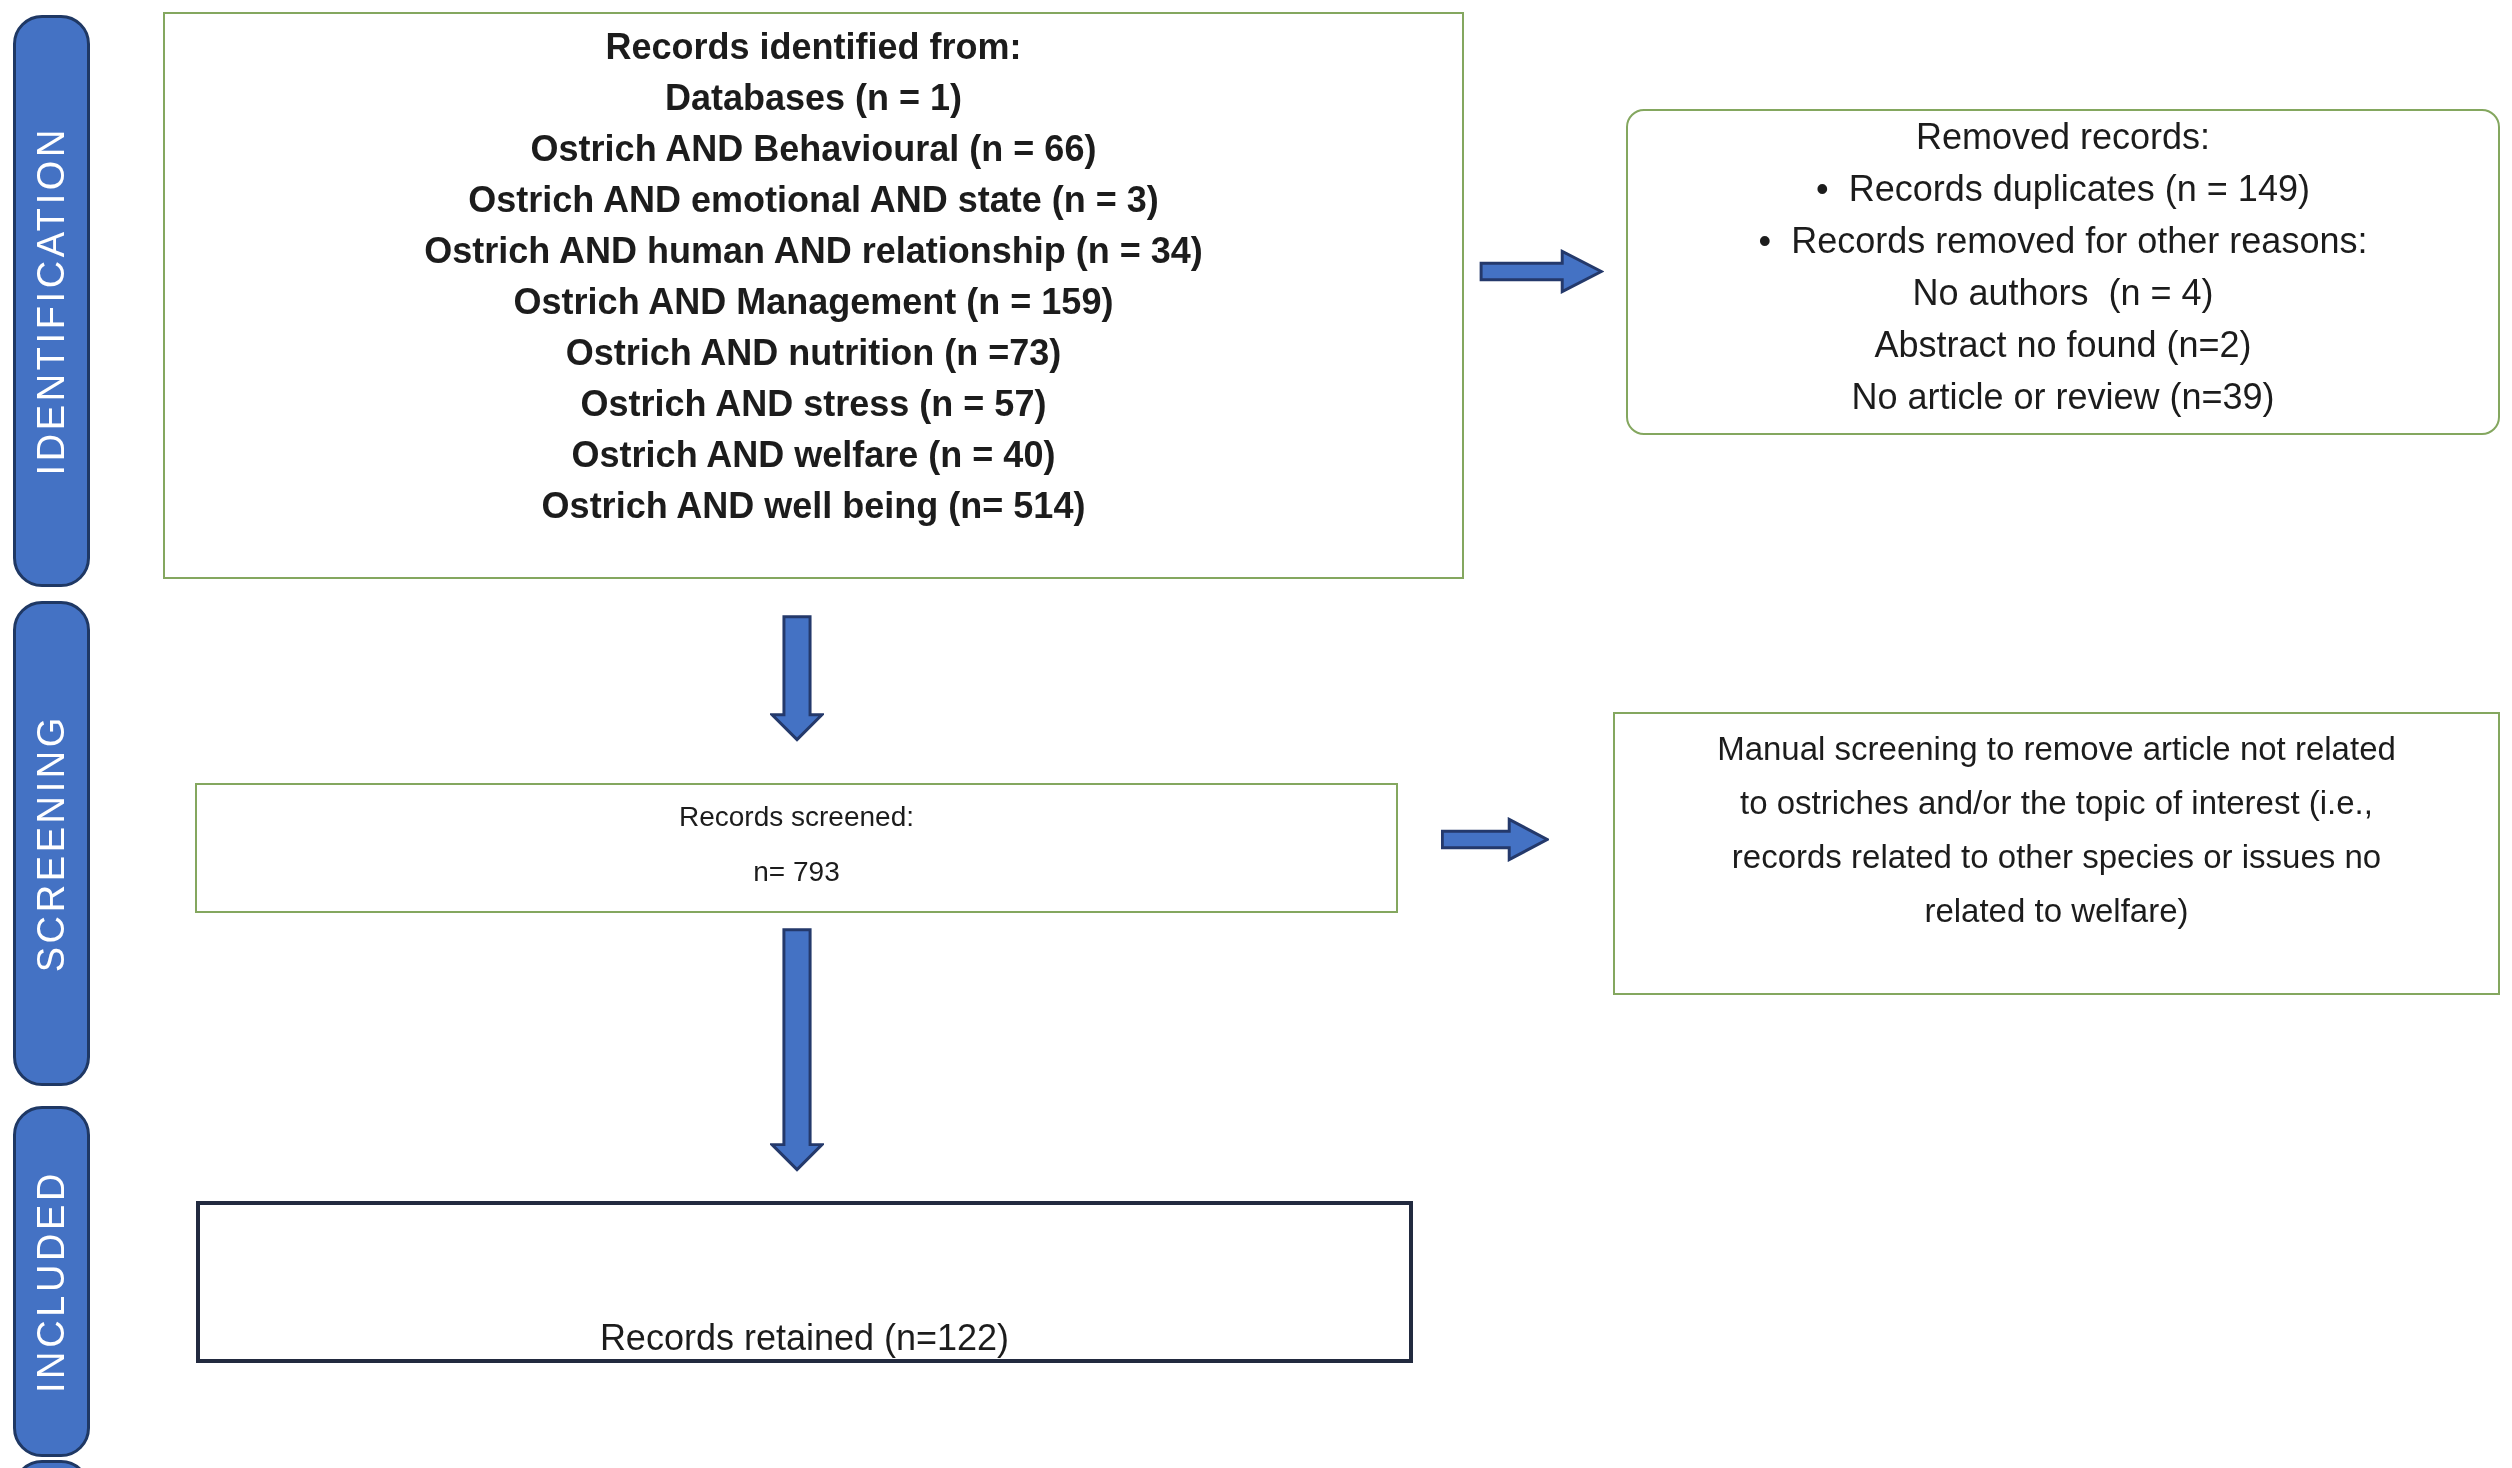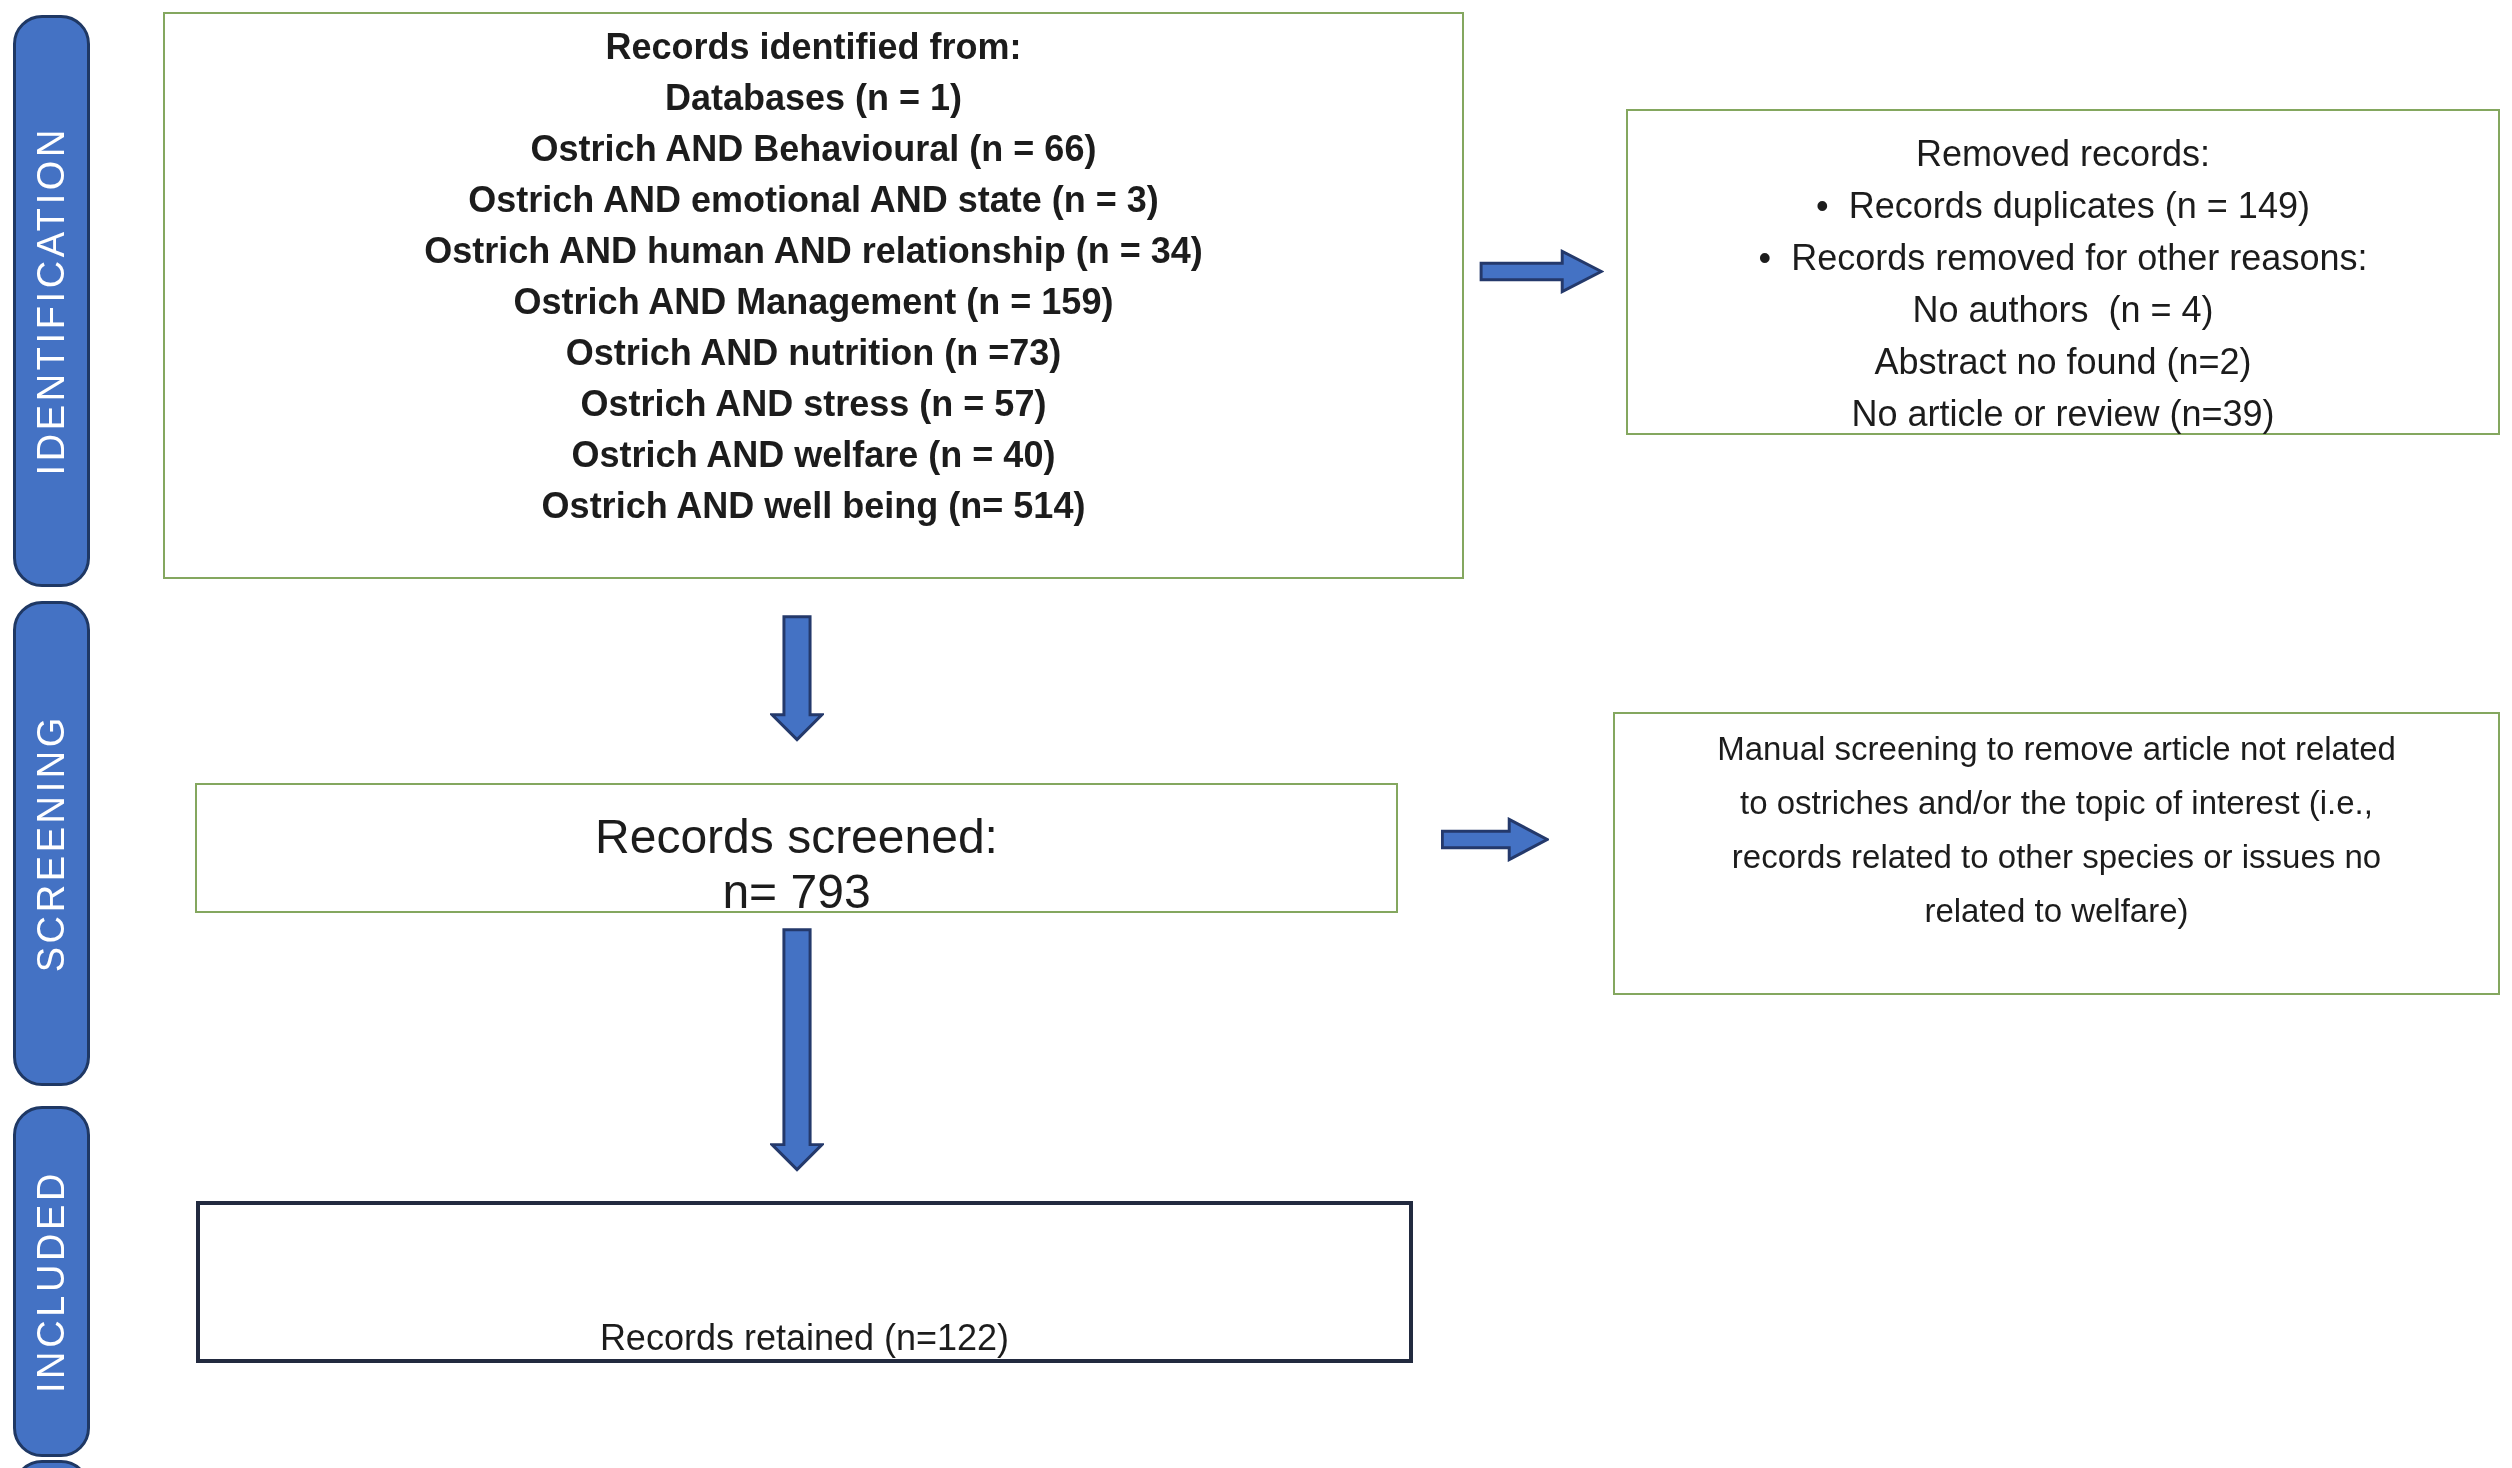--- a/index.html
+++ b/index.html
@@ -50,25 +50,25 @@
   .box.green { border: 2.4px solid #84A75F; }
   .box.dark  { border: 4.2px solid #222A3F; }
   .line { white-space: pre; }
 
   #box-identified {
     left: 163px; top: 12px; width: 1301px; height: 567px;
     padding-top: 7.1px; font-size: 36px; line-height: 51px; font-weight: bold;
   }
   #box-removed {
     left: 1626px; top: 109px; width: 874px; height: 326px;
-    padding-top: 17px; font-size: 36px; line-height: 52px;
+    padding-top: 0; font-size: 36px; line-height: 52px; border-radius: 18px;
   }
   #box-screened {
     left: 195px; top: 783px; width: 1203px; height: 130px;
-    padding-top: 24px; font-size: 48px; line-height: 55px; text-align: center;
+    padding-top: 4px; font-size: 28px; line-height: 55px; text-align: center;
   }
   #box-manual {
     left: 1613px; top: 712px; width: 887px; height: 283px;
     padding-top: 8.3px; font-size: 33px; line-height: 54px;
   }
   #box-retained {
     left: 196px; top: 1201px; width: 1217px; height: 162px;
     font-size: 36px;
     display: flex; align-items: flex-end; justify-content: center;
   }

